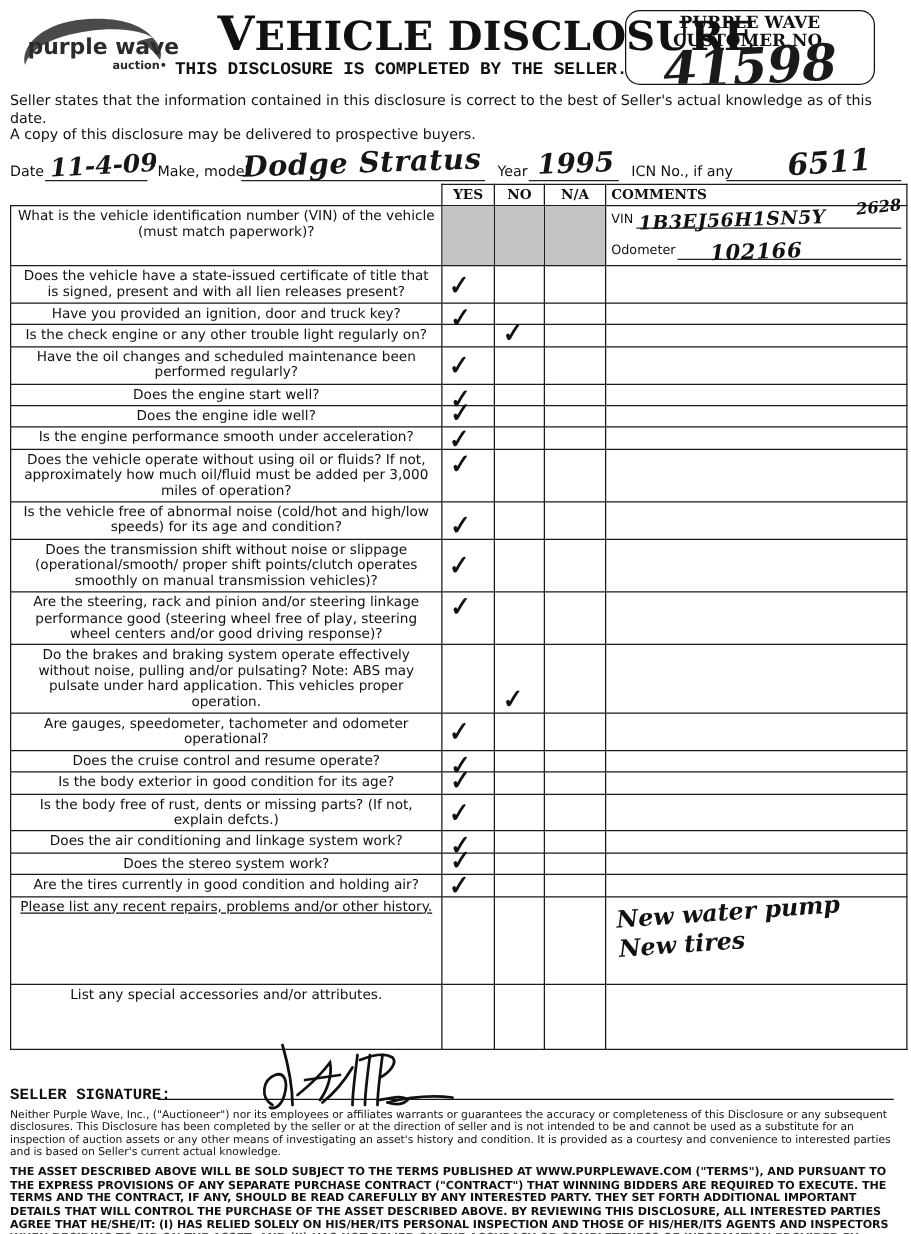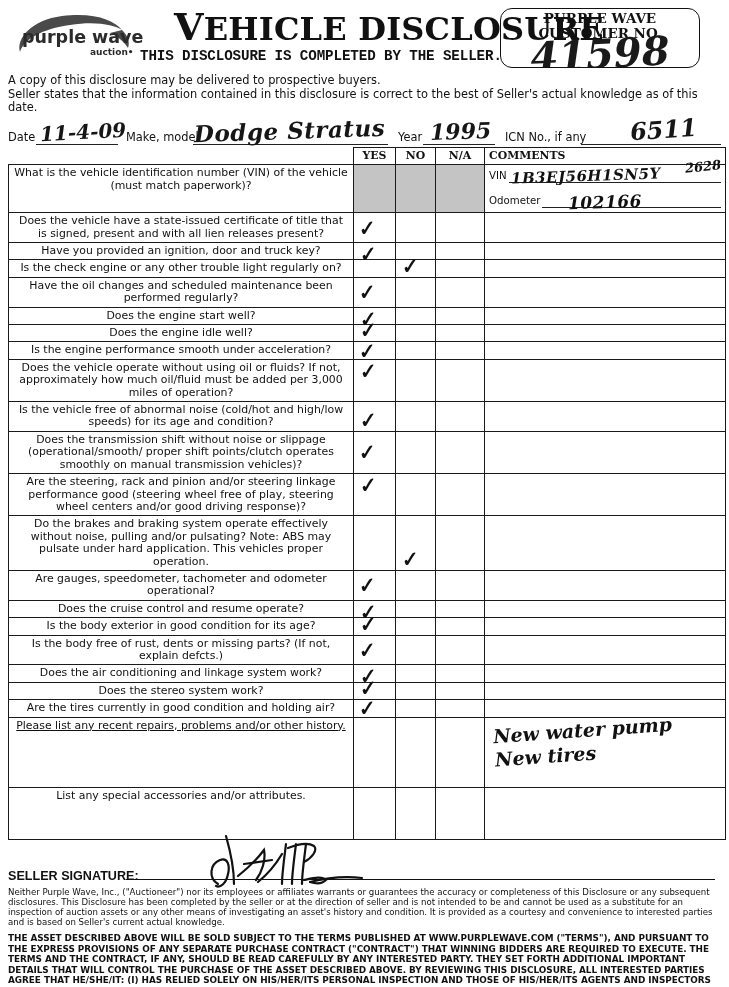--- a/index.html
+++ b/index.html
@@ -111,21 +111,21 @@
     position:absolute;white-space:nowrap;
     font-family:"DejaVu Serif","Liberation Serif",serif;
     font-style:italic;font-weight:bold;font-size:19px;
     transform:rotate(-4deg);
   }
 
   
   .sig{position:relative;height:44px;margin:0 0 0 2px;}
   .sig .lbl{
     position:absolute;left:0;bottom:1px;
-    font-family:Liberation Sans, sans-serif;
+    font-family:Liberation Mono, monospace;
     font-weight:bold;font-size:12.6px;
   }
   .sig .line{position:absolute;left:118px;right:8px;bottom:4px;border-bottom:1.4px solid #111;}
   .sigmark{position:absolute;left:196px;bottom:-6px;width:180px;height:56px;}
 
   .fine{font-size:8.6px;line-height:10.1px;margin:3px 2px 0 2px;}
   .legal{
     font-size:8.9px;line-height:10.6px;font-weight:bold;margin:6px 2px 0 2px;
     letter-spacing:-.05px;
   }
@@ -147,22 +147,22 @@
     <div class="title"><span class="cap">V</span><span>EHICLE DISCLOSURE</span></div>
     <div class="subtitle">THIS DISCLOSURE IS COMPLETED BY THE SELLER.</div>
     <div class="custbox">
       <div class="l1">PURPLE WAVE</div>
       <div class="l2">CUSTOMER NO.</div>
       <span class="custnum">41598</span>
     </div>
   </div>
 
   <div class="stmt">
+    <div>Seller states that the information contained in this disclosure is correct to the best of Seller's actual knowledge as of this date.</div>
     <div>A copy of this disclosure may be delivered to prospective buyers.</div>
-    <div>Seller states that the information contained in this disclosure is correct to the best of Seller's actual knowledge as of this date.</div>
   </div>
 
   <div class="dateline">
     <span class="lbl" style="left:0">Date</span>
     <span class="ul" style="left:28px;width:82px;"></span>
     <span class="hw" style="left:32px;bottom:3px;font-size:20px;transform:rotate(-3deg);">11-4-09</span>
 
     <span class="lbl" style="left:118px">Make, model</span>
     <span class="ul" style="left:185px;width:195px;"></span>
     <span class="hw" style="left:186px;bottom:3px;font-size:23px;letter-spacing:.5px;transform:rotate(-2deg);">Dodge Stratus</span>

